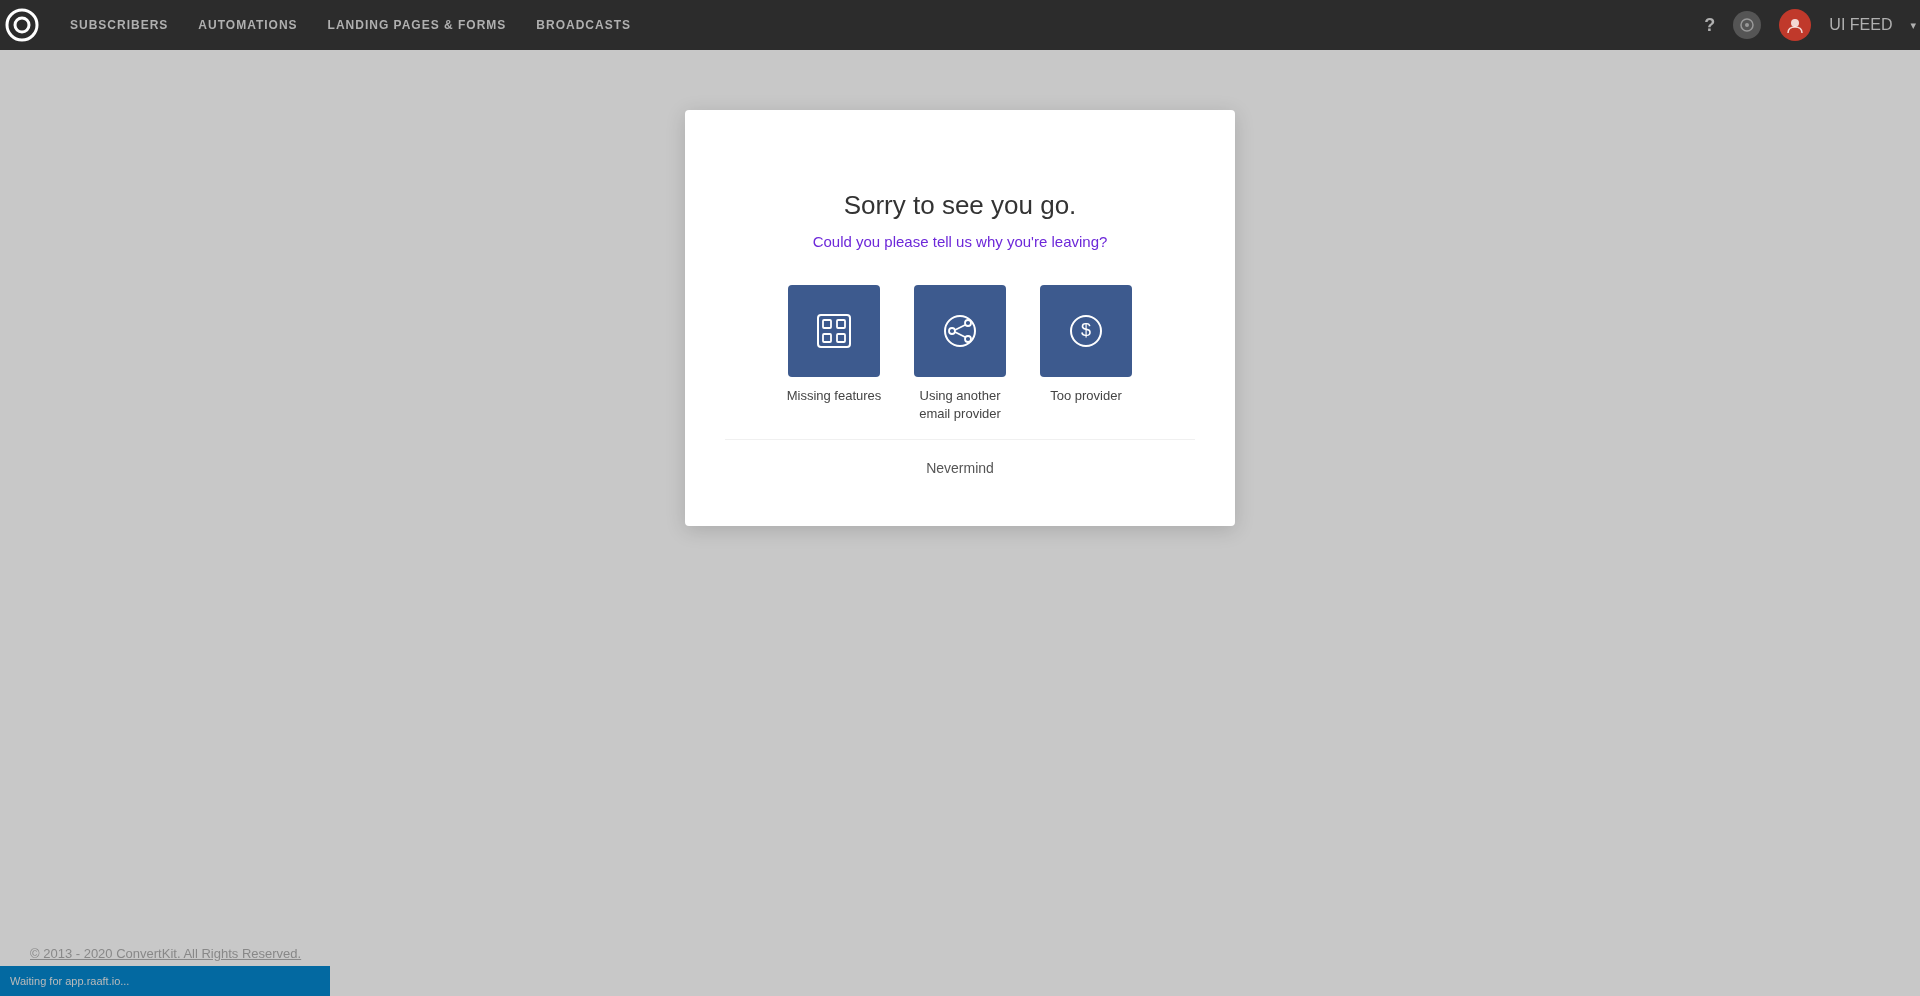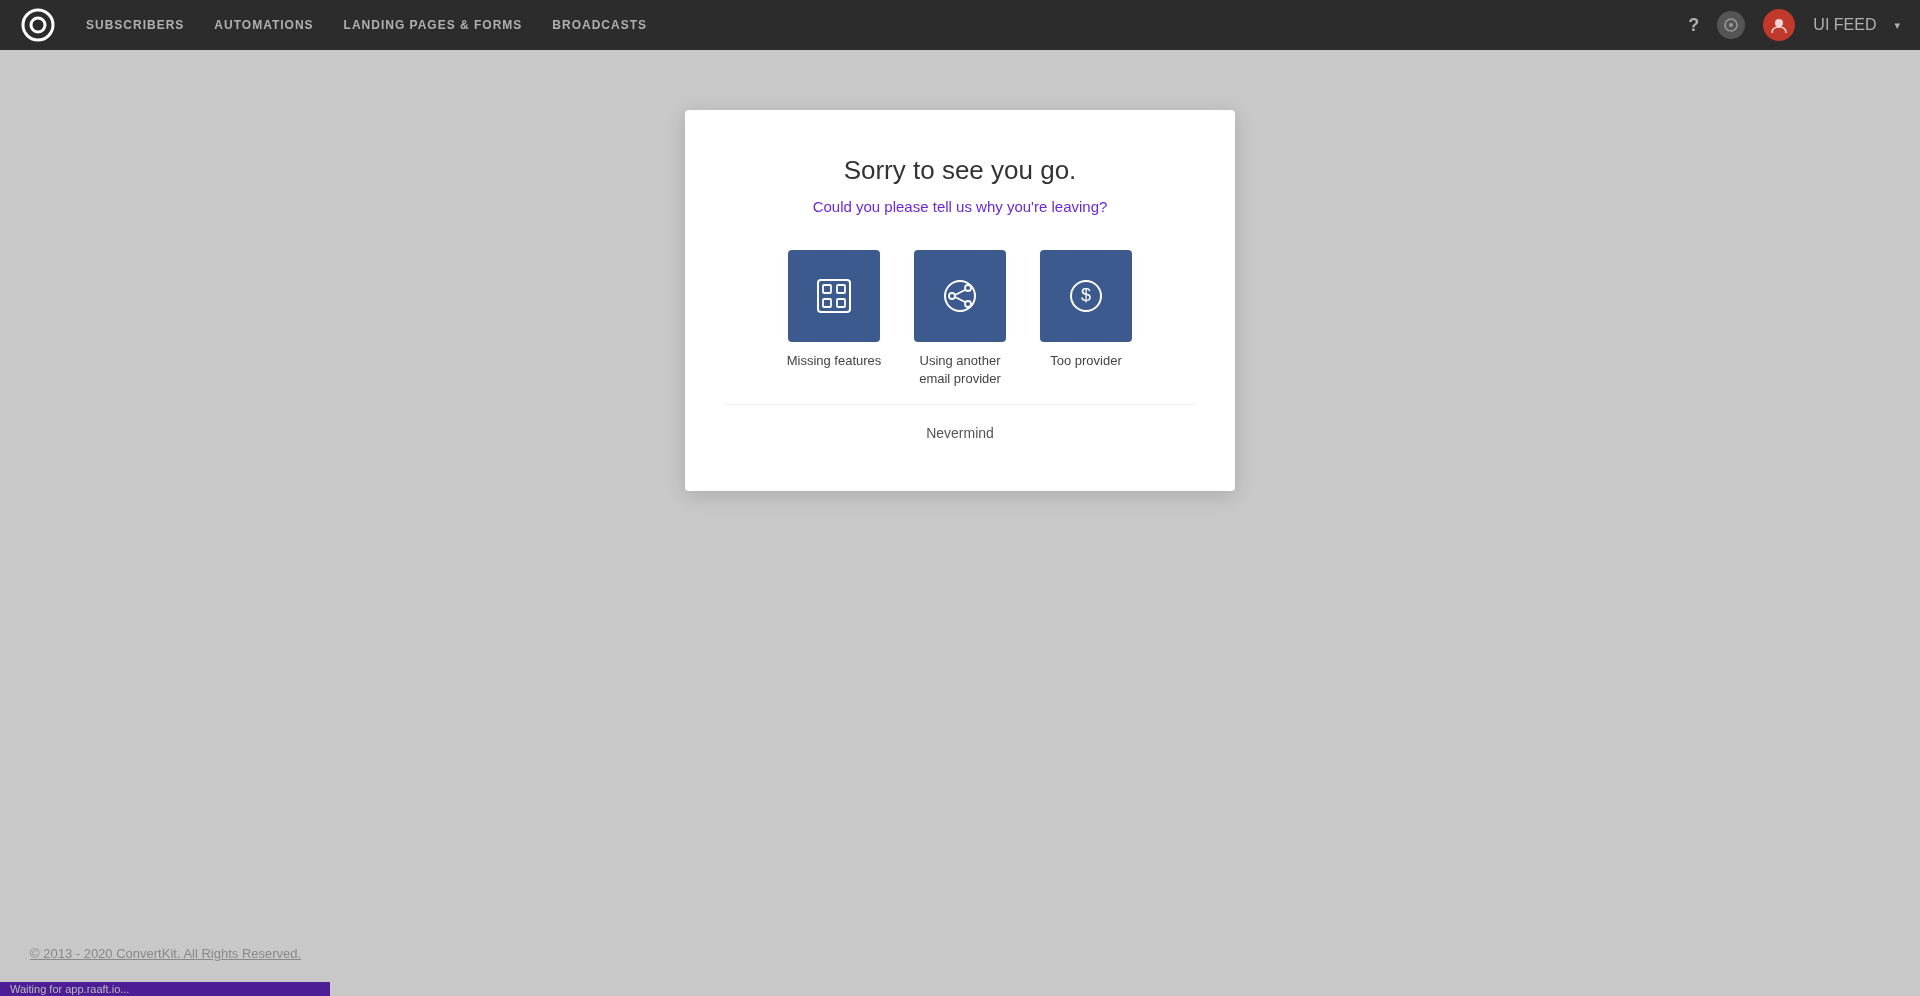--- a/index.html
+++ b/index.html
@@ -11,21 +11,21 @@
       overflow: hidden;
       position: relative;
     }
 
     
     .navbar {
       background: #2c2c2c;
       height: 50px;
       display: flex;
       align-items: center;
-      padding: 0 20px;
+      padding: 0 4px;
       position: relative;
       z-index: 10;
     }
     .navbar-logo {
       width: 36px;
       height: 36px;
       margin-right: 30px;
     }
     .navbar-logo svg circle {
       fill: none;
@@ -108,21 +108,21 @@
       align-items: flex-start;
       justify-content: center;
       padding-top: 60px;
     }
 
     
     .modal {
       background: white;
       border-radius: 4px;
       width: 550px;
-      padding: 45px 40px 40px;
+      padding: 80px 40px 40px;
       box-shadow: 0 4px 20px rgba(0,0,0,0.15);
     }
     .modal-title {
       text-align: center;
       font-size: 26px;
       font-weight: 400;
       color: #333;
       margin-bottom: 12px;
     }
     .modal-subtitle {
@@ -200,22 +200,22 @@
       color: #888;
       text-decoration: underline;
     }
 
     
     .status-bar {
       position: absolute;
       bottom: 0;
       left: 0;
       width: 330px;
-      height: 14px;
-      background: #4c1d95;
+      height: 30px;
+      background: #0369a1;
       display: flex;
       align-items: center;
       padding: 0 10px;
     }
     .status-text {
       font-size: 11px;
       color: #bbb;
     }
   </style>
 </head>

